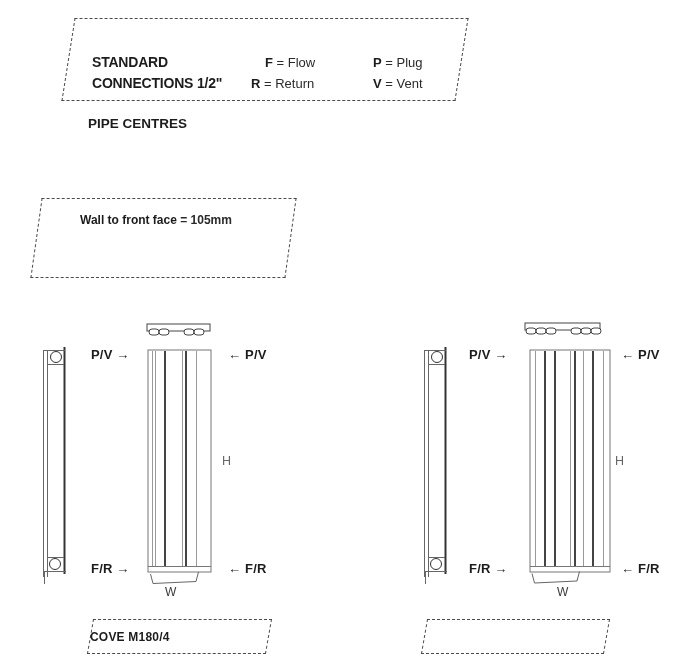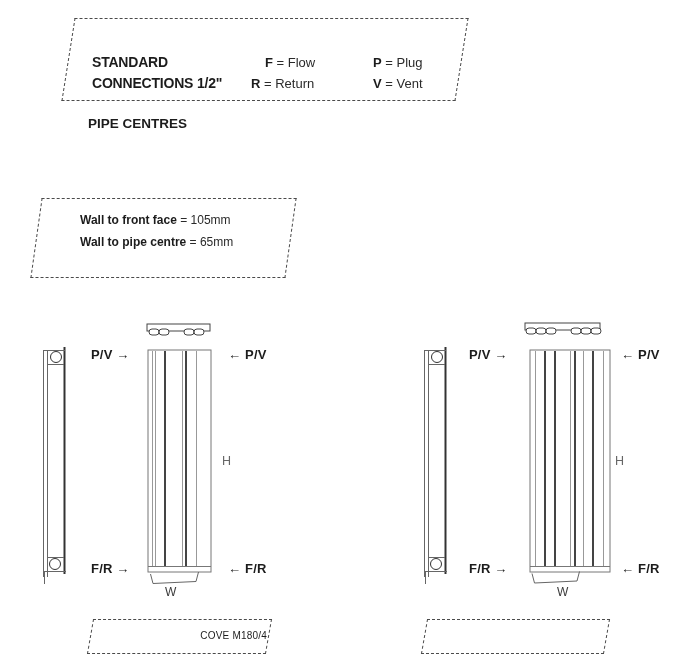--- a/index.html
+++ b/index.html
@@ -10,27 +10,27 @@
   .abs{position:absolute;white-space:nowrap;}
   .pbox{position:absolute;border:1px dashed #4a4a4a;background:transparent;}
   .skew9{transform:skewX(-9deg);}
   .skew8{transform:skewX(-8deg);}
   .skew10{transform:skewX(-10deg);}
   .t14{font-size:14px;line-height:16px;font-weight:bold;letter-spacing:-0.2px;}
   .t13{font-size:13px;line-height:15px;}
   .t13h{font-size:13.5px;line-height:15px;font-weight:bold;}
   .t12{font-size:12px;line-height:14px;}
   .dimrow .lbl{font-weight:bold;}
-  .dimrow .val{font-weight:normal;color:#2a2a2a;}
+  .dimrow .val{font-weight:bold;color:#2a2a2a;}
   .legend .key{font-weight:bold;}
   .legend .rest{font-weight:normal;color:#2a2a2a;}
   .pvlabel{font-size:13px;font-weight:bold;letter-spacing:0.2px;}
   .hw{font-size:12.5px;color:#666;}
   .wlab{font-size:12px;color:#3a3a3a;}
-  .model{font-size:10px;font-weight:normal;text-align:right;letter-spacing:0.2px;}
+  .model{font-size:12px;font-weight:bold;text-align:left;letter-spacing:0.2px;}
   svg{position:absolute;left:0;top:0;}
 </style>
 </head>
 <body>
 
 <div class="canvas">
 
   <div class="pbox skew9" style="left:68px;top:18px;width:392px;height:81px;"></div>
   <div class="pbox skew8" style="left:36px;top:198px;width:253px;height:78px;"></div>
   <div class="pbox skew10" style="left:90px;top:619px;width:177px;height:33px;"></div>
@@ -54,24 +54,20 @@
   <div class="abs t13 legend" style="left:373px;top:76px;">
     <span class="key">V</span>
     <span class="rest"> = Vent</span>
   </div>
 
   <div class="abs t13h" style="left:88px;top:116px;text-align:right;">PIPE CENTRES</div>
 
   <div class="abs t12 dimrow" style="left:80px;top:213px;">
     <span class="lbl">Wall to front face</span>
     <span class="val"> = 105mm</span>
-  </div>
-  <div class="abs t12 dimrow" style="left:80px;top:235px;">
-    <span class="lbl">Wall to pipe centre</span>
-    <span class="val"> = 65mm</span>
   </div>
 
   <svg width="675" height="672" viewBox="0 0 675 672">
 
     <g stroke="#666" fill="none" stroke-width="1">
       <line x1="43.5" y1="350" x2="43.5" y2="577"></line>
       <line x1="47.5" y1="350" x2="47.5" y2="577"></line>
       <line x1="64.5" y1="347" x2="64.5" y2="574" stroke="#333" stroke-width="2"></line>
       <line x1="43" y1="350.5" x2="65" y2="350.5"></line>
       <line x1="47" y1="364.5" x2="64" y2="364.5"></line>

